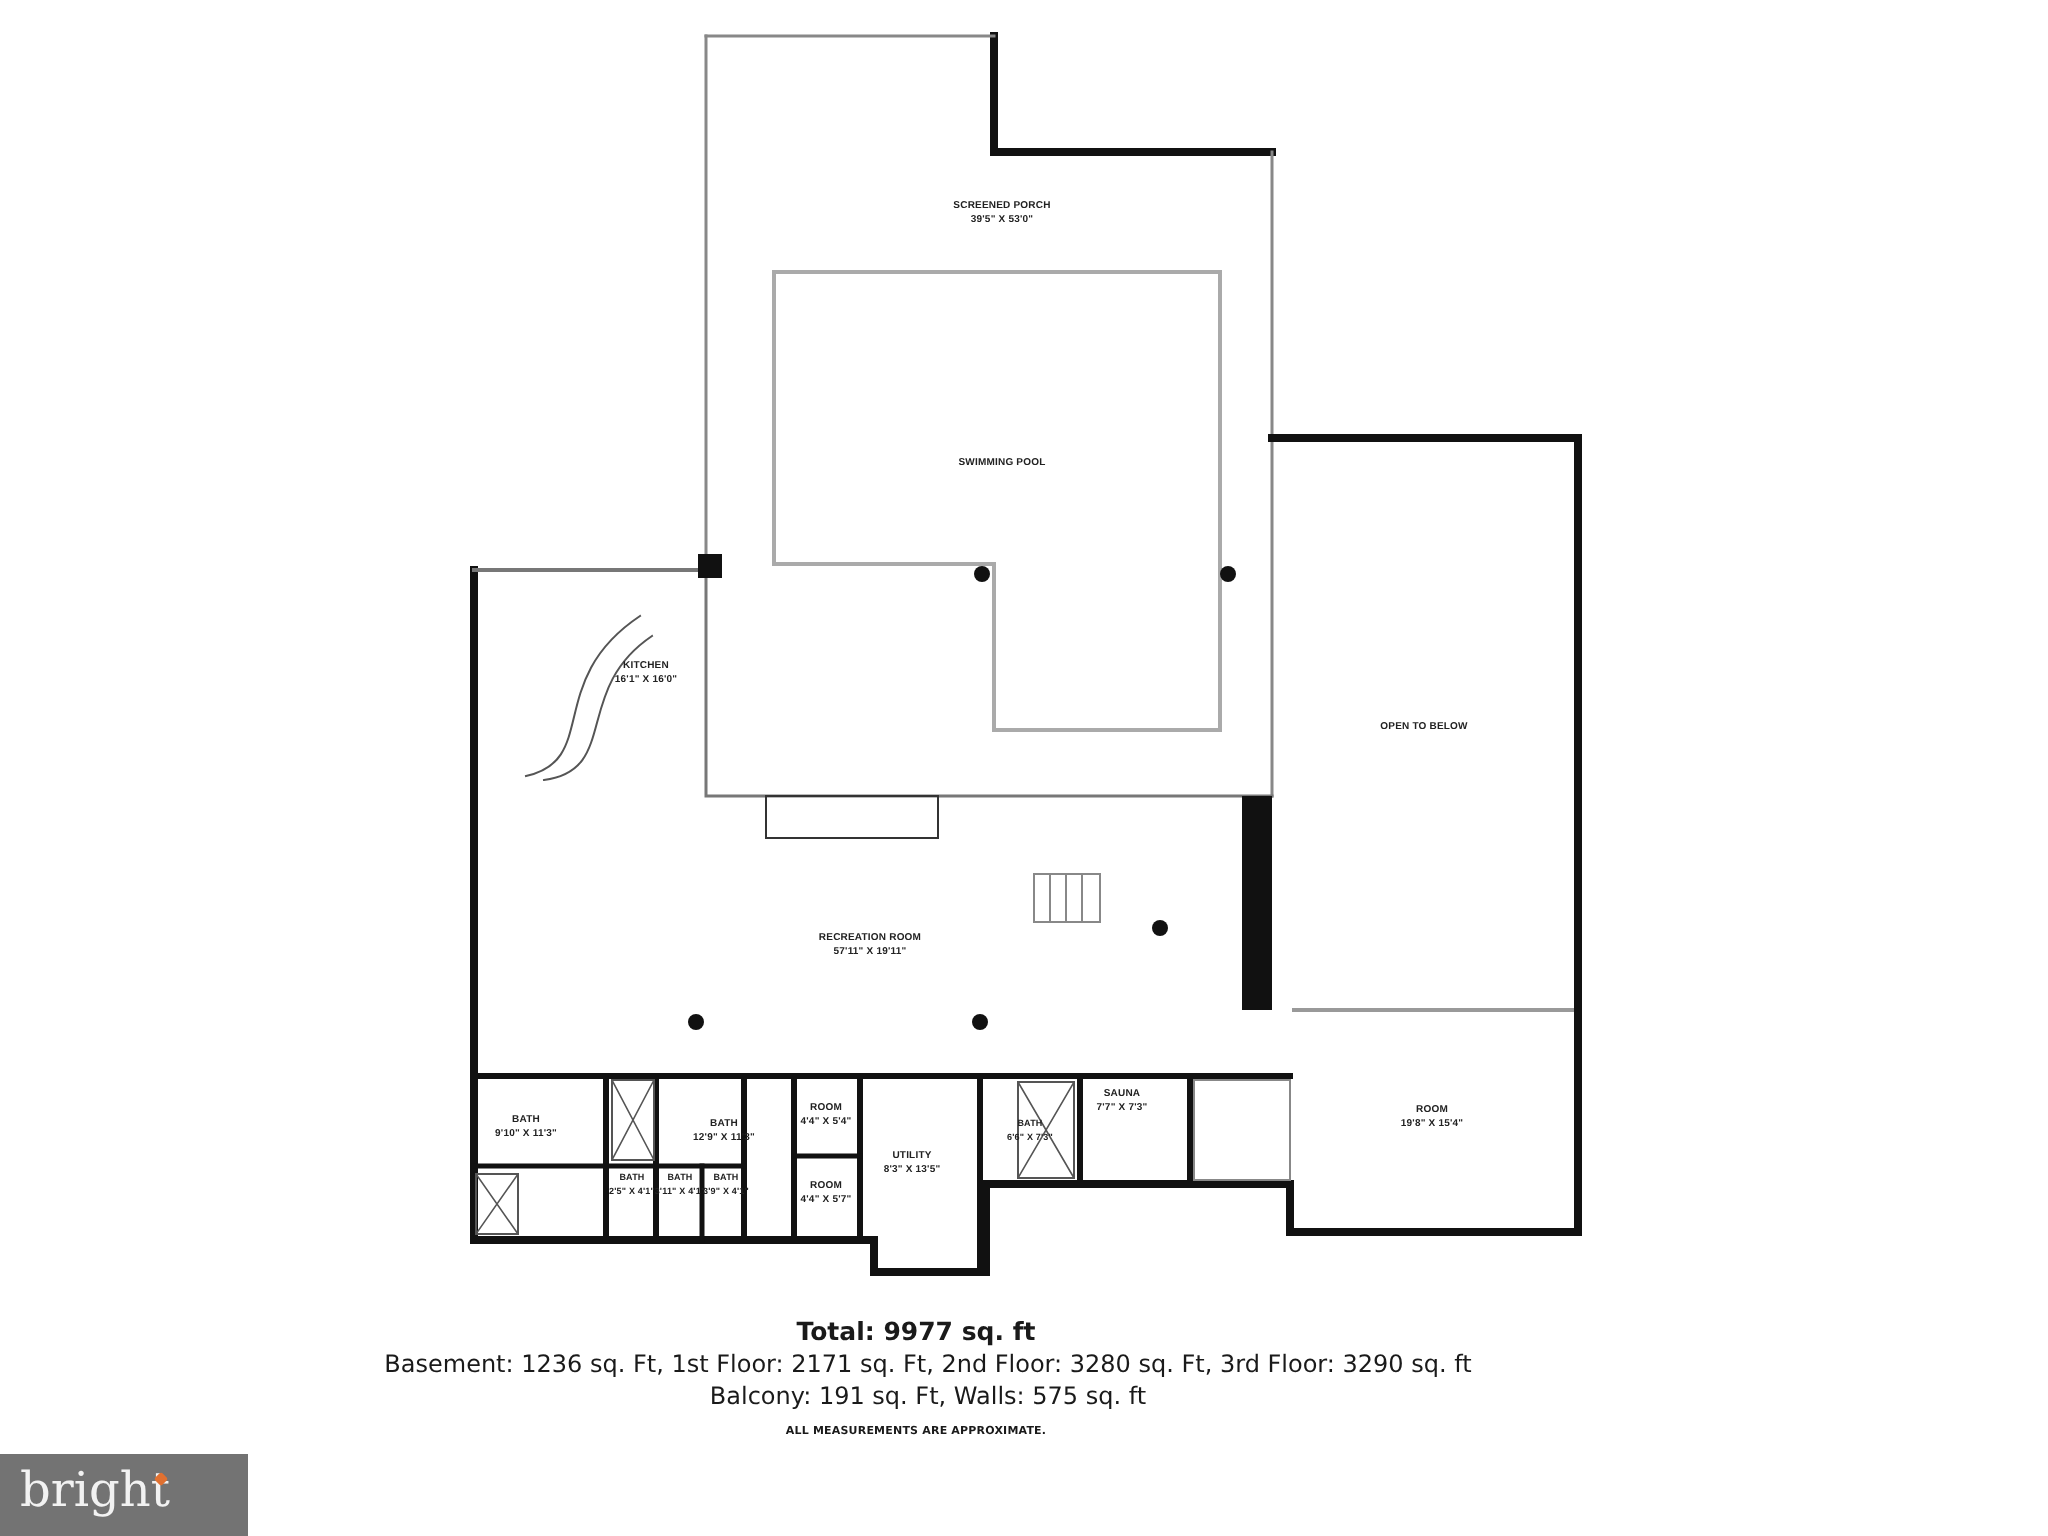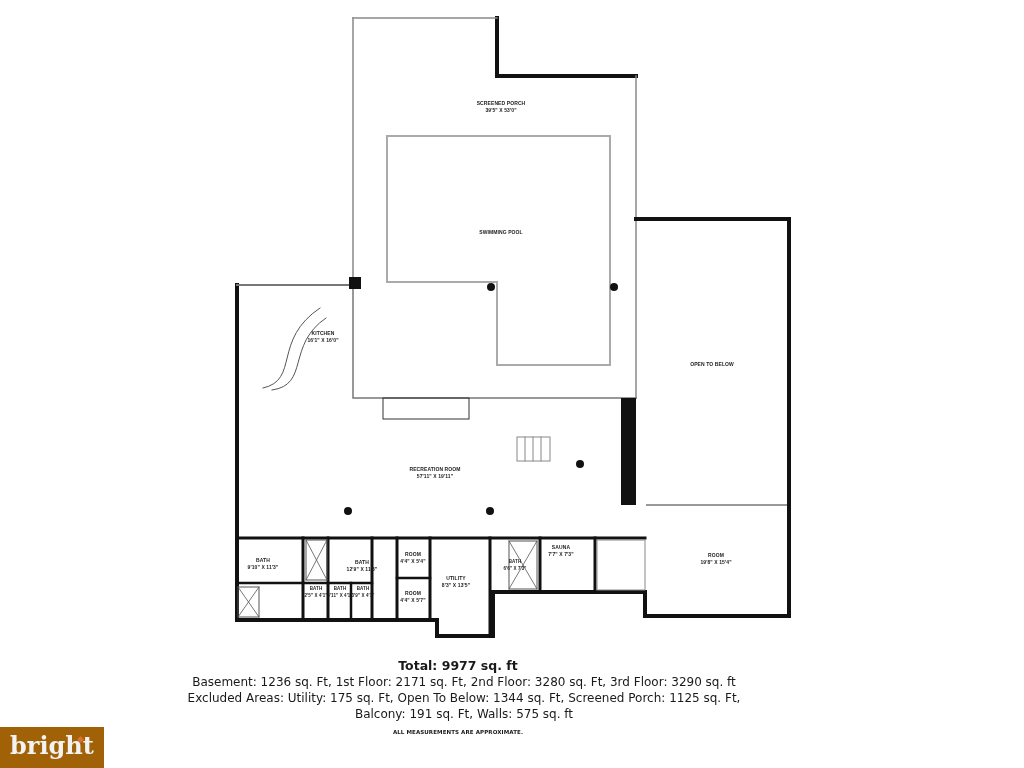--- a/index.html
+++ b/index.html
@@ -4,21 +4,21 @@
 <style>
   html,body{margin:0;padding:0;background:#fff;}
   body{width:1024px;height:768px;position:relative;overflow:hidden;font-family:"Liberation Sans",sans-serif;}
   svg.plan{position:absolute;left:0;top:0;}
   .lbl{position:absolute;transform:translate(-50%,-50%);text-align:center;font-size:5px;line-height:7px;color:#222;font-weight:bold;white-space:nowrap;letter-spacing:0.1px;}
   .lbl span{display:block;}
   .summary{position:absolute;left:0;width:916px;top:658px;text-align:center;color:#1a1a1a;font-family:"DejaVu Sans",sans-serif;}
   .summary .total{font-size:12.5px;font-weight:bold;line-height:16px;}
   .summary .line{font-size:12px;line-height:16px;padding-left:12px;}
   .summary .note{font-size:5.5px;font-weight:bold;margin-top:6px;line-height:8px;letter-spacing:0.1px;}
-  .logo{position:absolute;left:0;top:727px;width:104px;height:41px;background:#a16207;font-weight:bold;}
+  .logo{position:absolute;left:0;top:727px;width:124px;height:41px;background:#737373;}
   .logo .word{position:absolute;left:10px;top:4px;font-family:"DejaVu Serif",serif;font-size:24px;color:#f2f2f2;}
   .logo .mls{position:absolute;left:90px;top:15px;font-family:"DejaVu Sans",sans-serif;font-size:11px;color:#e8e8e8;letter-spacing:0.5px;margin-top:36px;}
   .logo .dot{position:absolute;left:78px;top:10px;width:5px;height:5px;background:#e07030;border-radius:1px;transform:rotate(45deg);}
 </style>
 </head>
 <body>
 
 <svg class="plan" width="1024" height="650" viewBox="0 0 1024 650">
   <g fill="none" stroke="#111" stroke-linecap="square">
 
@@ -130,21 +130,20 @@
     <span>7'7" X 7'3"</span>
   </div>
 <div class="lbl" style="left:716px;top:559px;">
     <span>ROOM</span>
     <span>19'8" X 15'4"</span>
   </div>
 
 <div class="summary">
   <div class="total">Total: 9977 sq. ft</div>
   <div class="line">Basement: 1236 sq. Ft, 1st Floor: 2171 sq. Ft, 2nd Floor: 3280 sq. Ft, 3rd Floor: 3290 sq. ft</div>
-  <div class="line">Excluded Areas: Utility: 175 sq. Ft, Open To Below: 1344 sq. Ft, Screened Porch: 1125 sq. Ft,</div>
   <div class="line">Balcony: 191 sq. Ft, Walls: 575 sq. ft</div>
   <div class="note">ALL MEASUREMENTS ARE APPROXIMATE.</div>
 </div>
 
 <div class="logo">
   <span class="word">bright</span>
   <span class="dot"></span>
   <span class="mls">MLS</span>
 </div>
 

